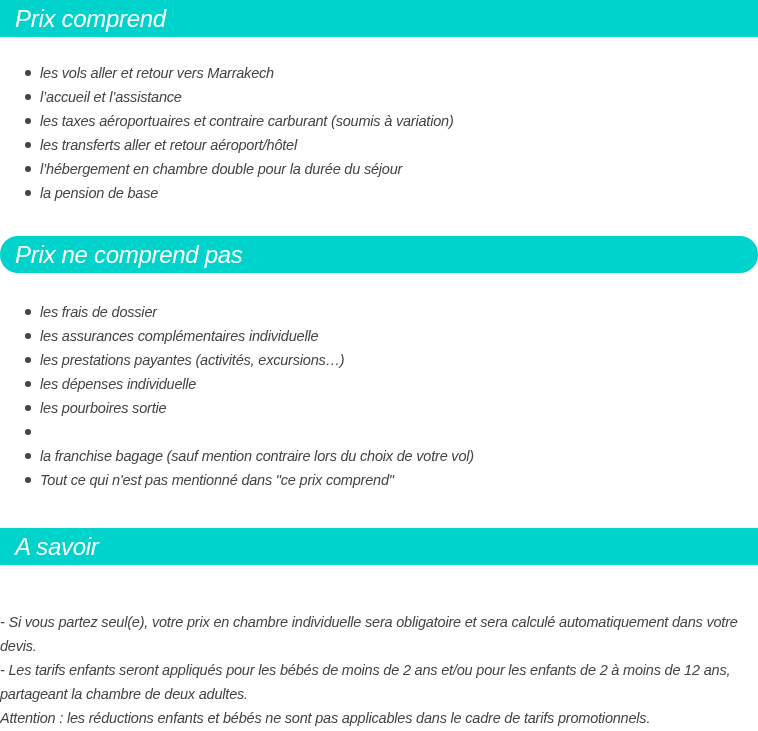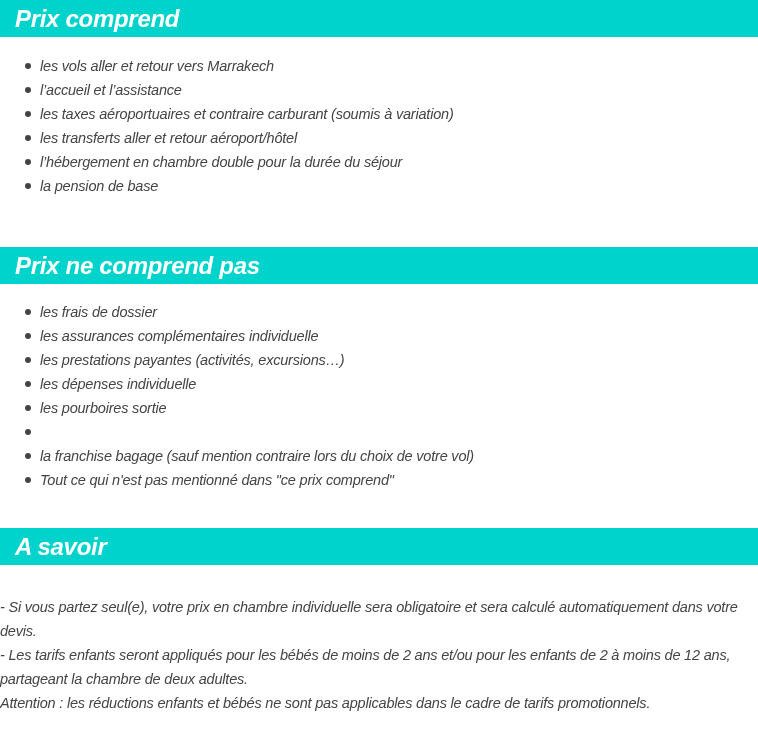--- a/index.html
+++ b/index.html
@@ -16,21 +16,21 @@
       position: relative;
     }
     .section-header {
       position: absolute;
       left: 0;
       width: 758px;
       height: 37px;
       background: #00d3cb;
       color: #ffffff;
       font-style: italic;
-      font-weight: bold;
+      font-weight: normal;
       font-size: 24px;
       line-height: 37px;
       padding-left: 15px;
       box-sizing: border-box;
       letter-spacing: -0.3px;
     }
     ul.bullets {
       position: absolute;
       left: 0;
       margin: 0;
@@ -53,46 +53,46 @@
       left: 25px;
       top: 9px;
       width: 6px;
       height: 6px;
       border-radius: 50%;
       background: #444444;
     }
     .info-block {
       position: absolute;
       left: 0;
-      top: 595px;
+      top: 610px;
       width: 758px;
       font-size: 14.5px;
       font-style: italic;
       line-height: 24px;
       color: #444444;
       letter-spacing: -0.2px;
     }
     .info-block p {
       margin: 0;
     }
   </style>
 </head>
 <body>
 
 <div class="section-header" style="top:0;">Prix comprend</div>
-<ul class="bullets" style="top:54px;">
+<ul class="bullets" style="top:61px;">
   <li><span class="dot"></span><span>les vols aller et retour vers Marrakech</span></li>
   <li><span class="dot"></span><span>l’accueil et l’assistance</span></li>
   <li><span class="dot"></span><span>les taxes aéroportuaires et contraire carburant (soumis à variation)</span></li>
   <li><span class="dot"></span><span>les transferts aller et retour aéroport/hôtel</span></li>
   <li><span class="dot"></span><span>l’hébergement en chambre double pour la durée du séjour</span></li>
   <li><span class="dot"></span><span>la pension de base</span></li>
 </ul>
 
-<div class="section-header" style="top:247px;">Prix ne comprend pas</div>
+<div class="section-header" style="top:236px;border-radius:18px;">Prix ne comprend pas</div>
 <ul class="bullets" style="top:300px;">
   <li><span class="dot"></span><span>les frais de dossier</span></li>
   <li><span class="dot"></span><span>les assurances complémentaires individuelle</span></li>
   <li><span class="dot"></span><span>les prestations payantes (activités, excursions…)</span></li>
   <li><span class="dot"></span><span>les dépenses individuelle</span></li>
   <li><span class="dot"></span><span>les pourboires sortie</span></li>
   <li><span class="dot"></span></li>
   <li><span class="dot"></span><span>la franchise bagage (sauf mention contraire lors du choix de votre vol)</span></li>
   <li><span class="dot"></span><span>Tout ce qui n'est pas mentionné dans "ce prix comprend"</span></li>
 </ul>

